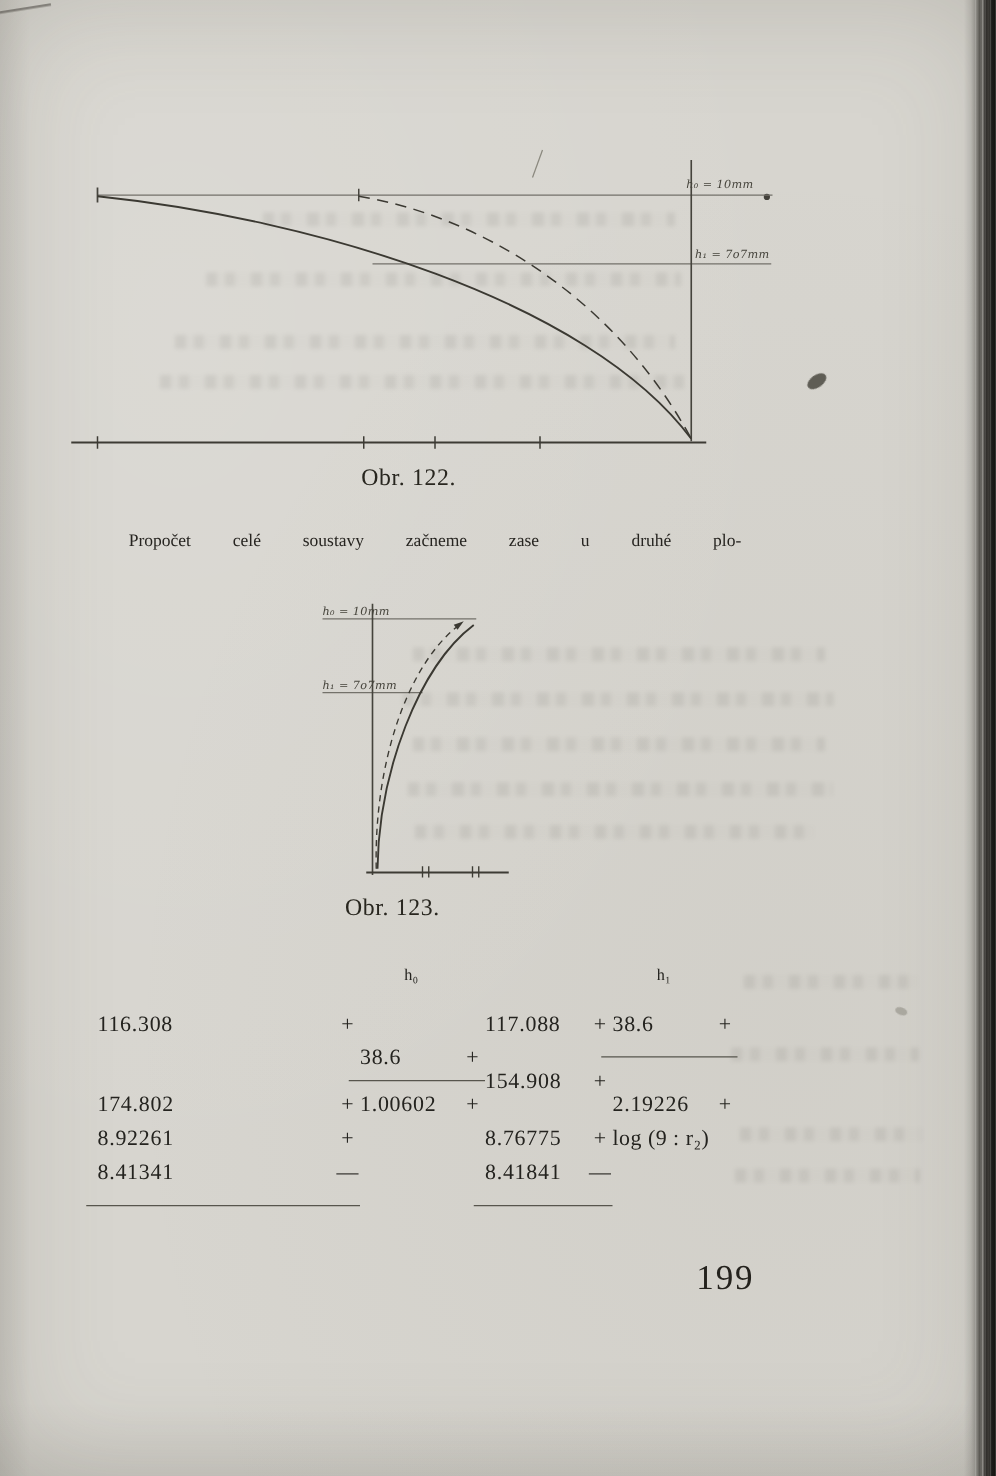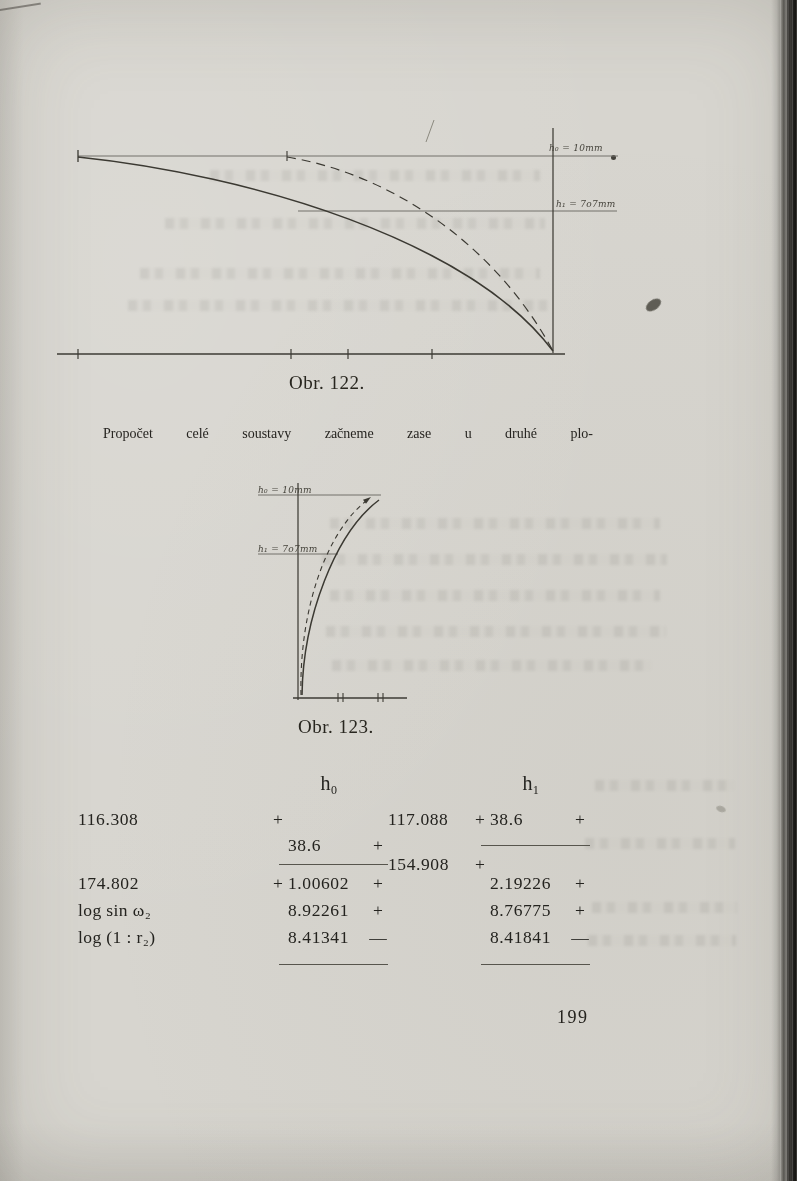--- a/index.html
+++ b/index.html
@@ -22,32 +22,32 @@
   }
   .caption{
     position:absolute; font-size:19px; letter-spacing:0.5px; color:#28261f; white-space:nowrap;
   }
   .para{
     position:absolute; left:60px; top:415px; width:514px;
     font-size:14px; line-height:37px; color:#262420;margin-left:19px;
   }
   .para .l1{ text-align:justify; text-align-last:justify; text-indent:24px; white-space:nowrap0;}
   .pagenum{
-    position:absolute; left:557px; top:1007px; font-size:18px; letter-spacing:1.5px; color:#24221d;
+    position:absolute; left:557px; top:1007px; font-size:28px; letter-spacing:1.5px; color:#24221d;
   }
   
   .calc{
     position:absolute; left:78px; top:770px;
     display:grid;
     grid-template-columns:210px 100px 102px 100px;
     grid-template-rows:36px 26px 26px 12px 27px 27px 27px 27px 14px;
     font-size:17.5px; color:#24231f;
   }
   .calc .c{display:flex; align-items:center;}
-  .calc .hd{align-self:start; justify-content:center; padding-right:18px; font-size:20px; padding-top:2px;}
+  .calc .hd{align-self:start; justify-content:center; padding-right:18px; font-size:13px; padding-top:2px;}
   .calc .lab{letter-spacing:0.4px;}
   .calc .ind{padding-left:24px;}
   .calc .num{}
   .calc .num .v{flex:1; letter-spacing:0.6px;}
   .calc .num .sg{width:20px; text-align:center;}
   .calc .rulec{align-items:center;}
   .calc .rule{border-top:1.3px solid #57554d; width:calc(100% + 14px); margin-left:-9px; height:0;}
   
   .ghost{
     position:absolute; height:11px; opacity:0.32; filter:blur(1.6px);
@@ -139,21 +139,21 @@
     <line x1="103" y1="215" x2="103" y2="224" stroke="#3d3b34" stroke-width="1.1"></line>
     <line x1="138" y1="215" x2="138" y2="224" stroke="#3d3b34" stroke-width="1.1"></line>
     <line x1="143" y1="215" x2="143" y2="224" stroke="#3d3b34" stroke-width="1.1"></line>
 
     <path d="M62,217 C63,140 95,55 139,22" fill="none" stroke="#3b3932" stroke-width="1.5"></path>
     <path d="M61,217 C59,135 85,52 130,20" fill="none" stroke="#3b3932" stroke-width="1.1" stroke-dasharray="5 4"></path>
     <polygon points="131,19 126,25.7 123,21.7" fill="#3b3932"></polygon>
   </svg>
   <div class="figlabel" style="left:258px;top:485px">h₀ = 10mm</div>
   <div class="figlabel" style="left:258px;top:544px">h₁ = 7o7mm</div>
-  <div class="caption" style="left:298px;top:716px">Obr. 123.</div>
+  <div class="caption" style="left:276px;top:716px">Obr. 123.</div>
 
   <div class="calc">
 
     <div class="c"></div>
     <div class="c hd">h₀</div>
     <div class="c"></div>
     <div class="c hd">h₁</div>
 
     <div class="c num">
       <span class="v">116.308</span>
@@ -197,32 +197,31 @@
     <div class="c num">
       <span class="v">1.00602</span>
       <span class="sg">+</span>
     </div>
     <div class="c"></div>
     <div class="c num">
       <span class="v">2.19226</span>
       <span class="sg">+</span>
     </div>
 
-    <div class="c lab">log sin ω₂</div>
     <div class="c num">
       <span class="v">8.92261</span>
       <span class="sg">+</span>
     </div>
     <div class="c"></div>
     <div class="c num">
       <span class="v">8.76775</span>
       <span class="sg">+</span>
     </div>
 
-    <div class="c lab">log (1 : r₂)</div>
+    <div class="c lab">log (9 : r₂)</div>
     <div class="c num">
       <span class="v">8.41341</span>
       <span class="sg">—</span>
     </div>
     <div class="c"></div>
     <div class="c num">
       <span class="v">8.41841</span>
       <span class="sg">—</span>
     </div>
 

